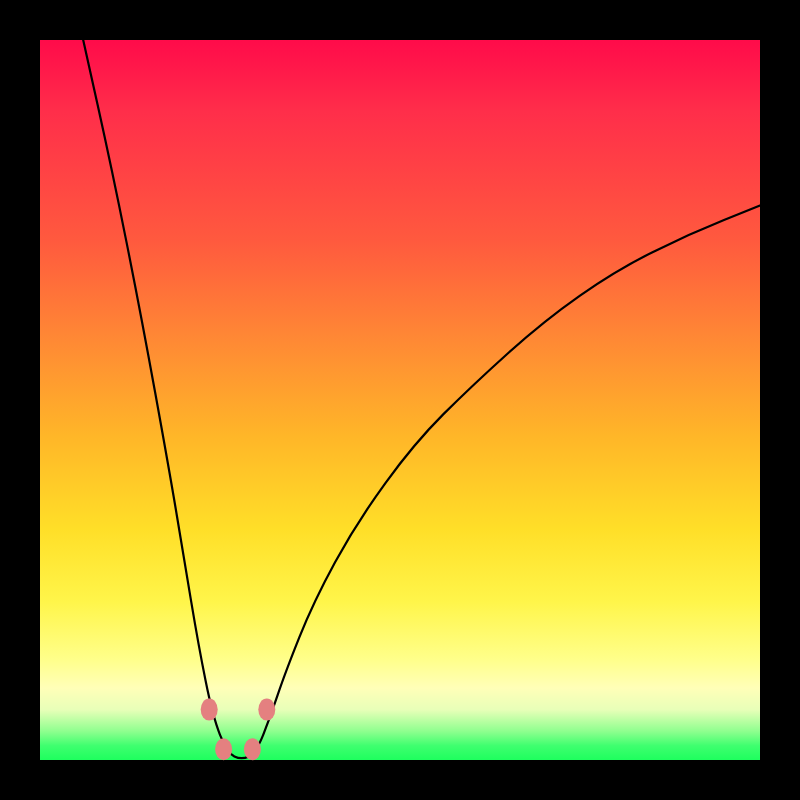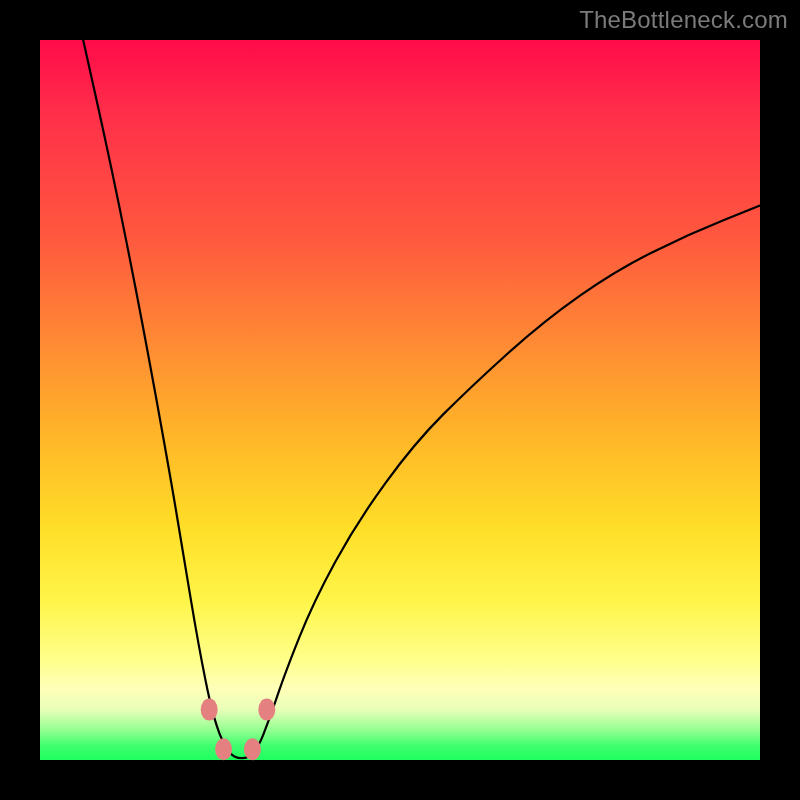--- a/index.html
+++ b/index.html
@@ -80,14 +80,13 @@
     <svg class="curve" viewBox="0 0 720 720">
       <path id="curve-path" class="curve-path" d="M 43.2 0.0 Q 43.2 0.0 57.6 64.8 Q 72.0 129.6 86.4 201.6 Q 100.8 273.6 115.2 352.8 Q 129.6 432.0 136.8 475.2 Q 144.0 518.4 151.2 561.6 Q 158.4 604.8 165.6 640.8 Q 172.8 676.8 180.0 694.8 Q 187.2 712.8 194.4 716.4 Q 201.6 720.0 208.8 716.4 Q 216.0 712.8 223.2 694.8 Q 230.4 676.8 237.6 655.2 Q 244.8 633.6 259.2 597.6 Q 273.6 561.6 295.2 522.0 Q 316.8 482.4 345.6 442.8 Q 374.4 403.2 403.2 374.4 Q 432.0 345.6 468.0 313.2 Q 504.0 280.8 540.0 255.6 Q 576.0 230.4 612.0 212.4 Q 648.0 194.4 684.0 180.0 T 720.0 165.6"></path>
       <g id="beads">
           <ellipse cx="169.2" cy="669.6" rx="8.5" ry="11" class="bead"></ellipse>
           <ellipse cx="183.6" cy="709.2" rx="8.5" ry="11" class="bead"></ellipse>
           <ellipse cx="212.4" cy="709.2" rx="8.5" ry="11" class="bead"></ellipse>
           <ellipse cx="226.8" cy="669.6" rx="8.5" ry="11" class="bead"></ellipse>
         </g>
     </svg>
   </div>
-  <div class="watermark">TheBottleneck.com</div>
 </div>
 
 </body></html>

